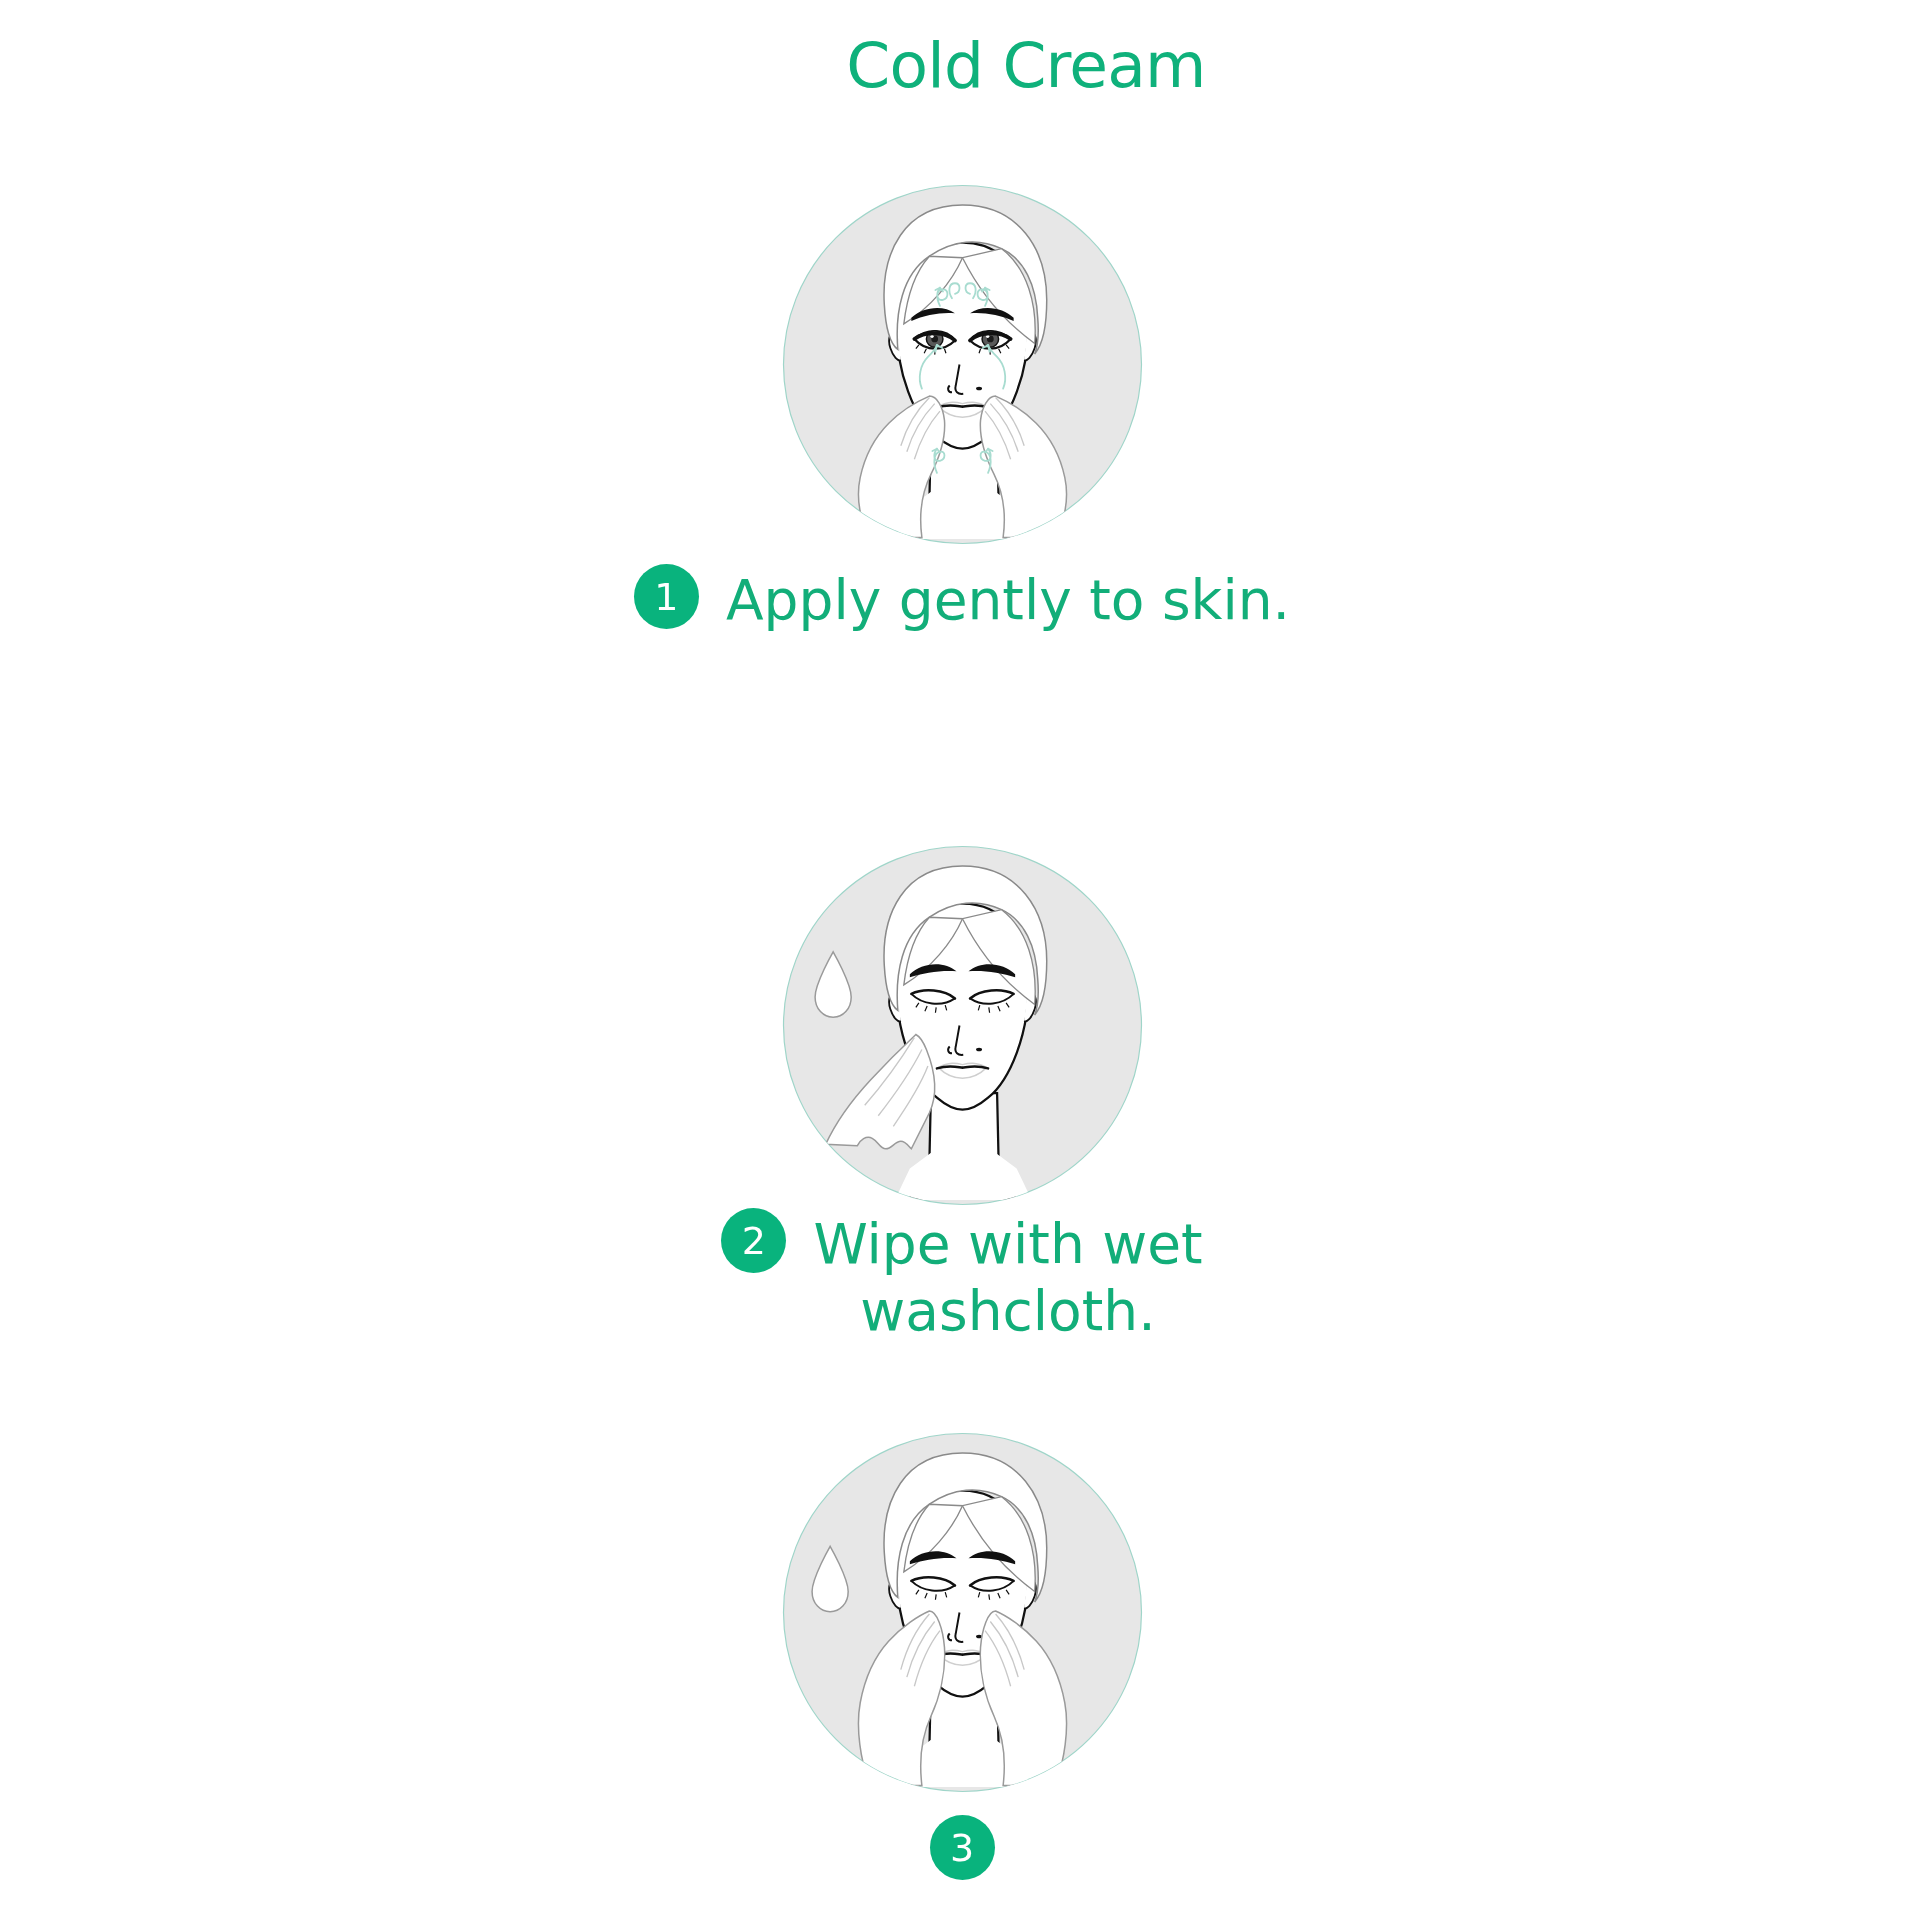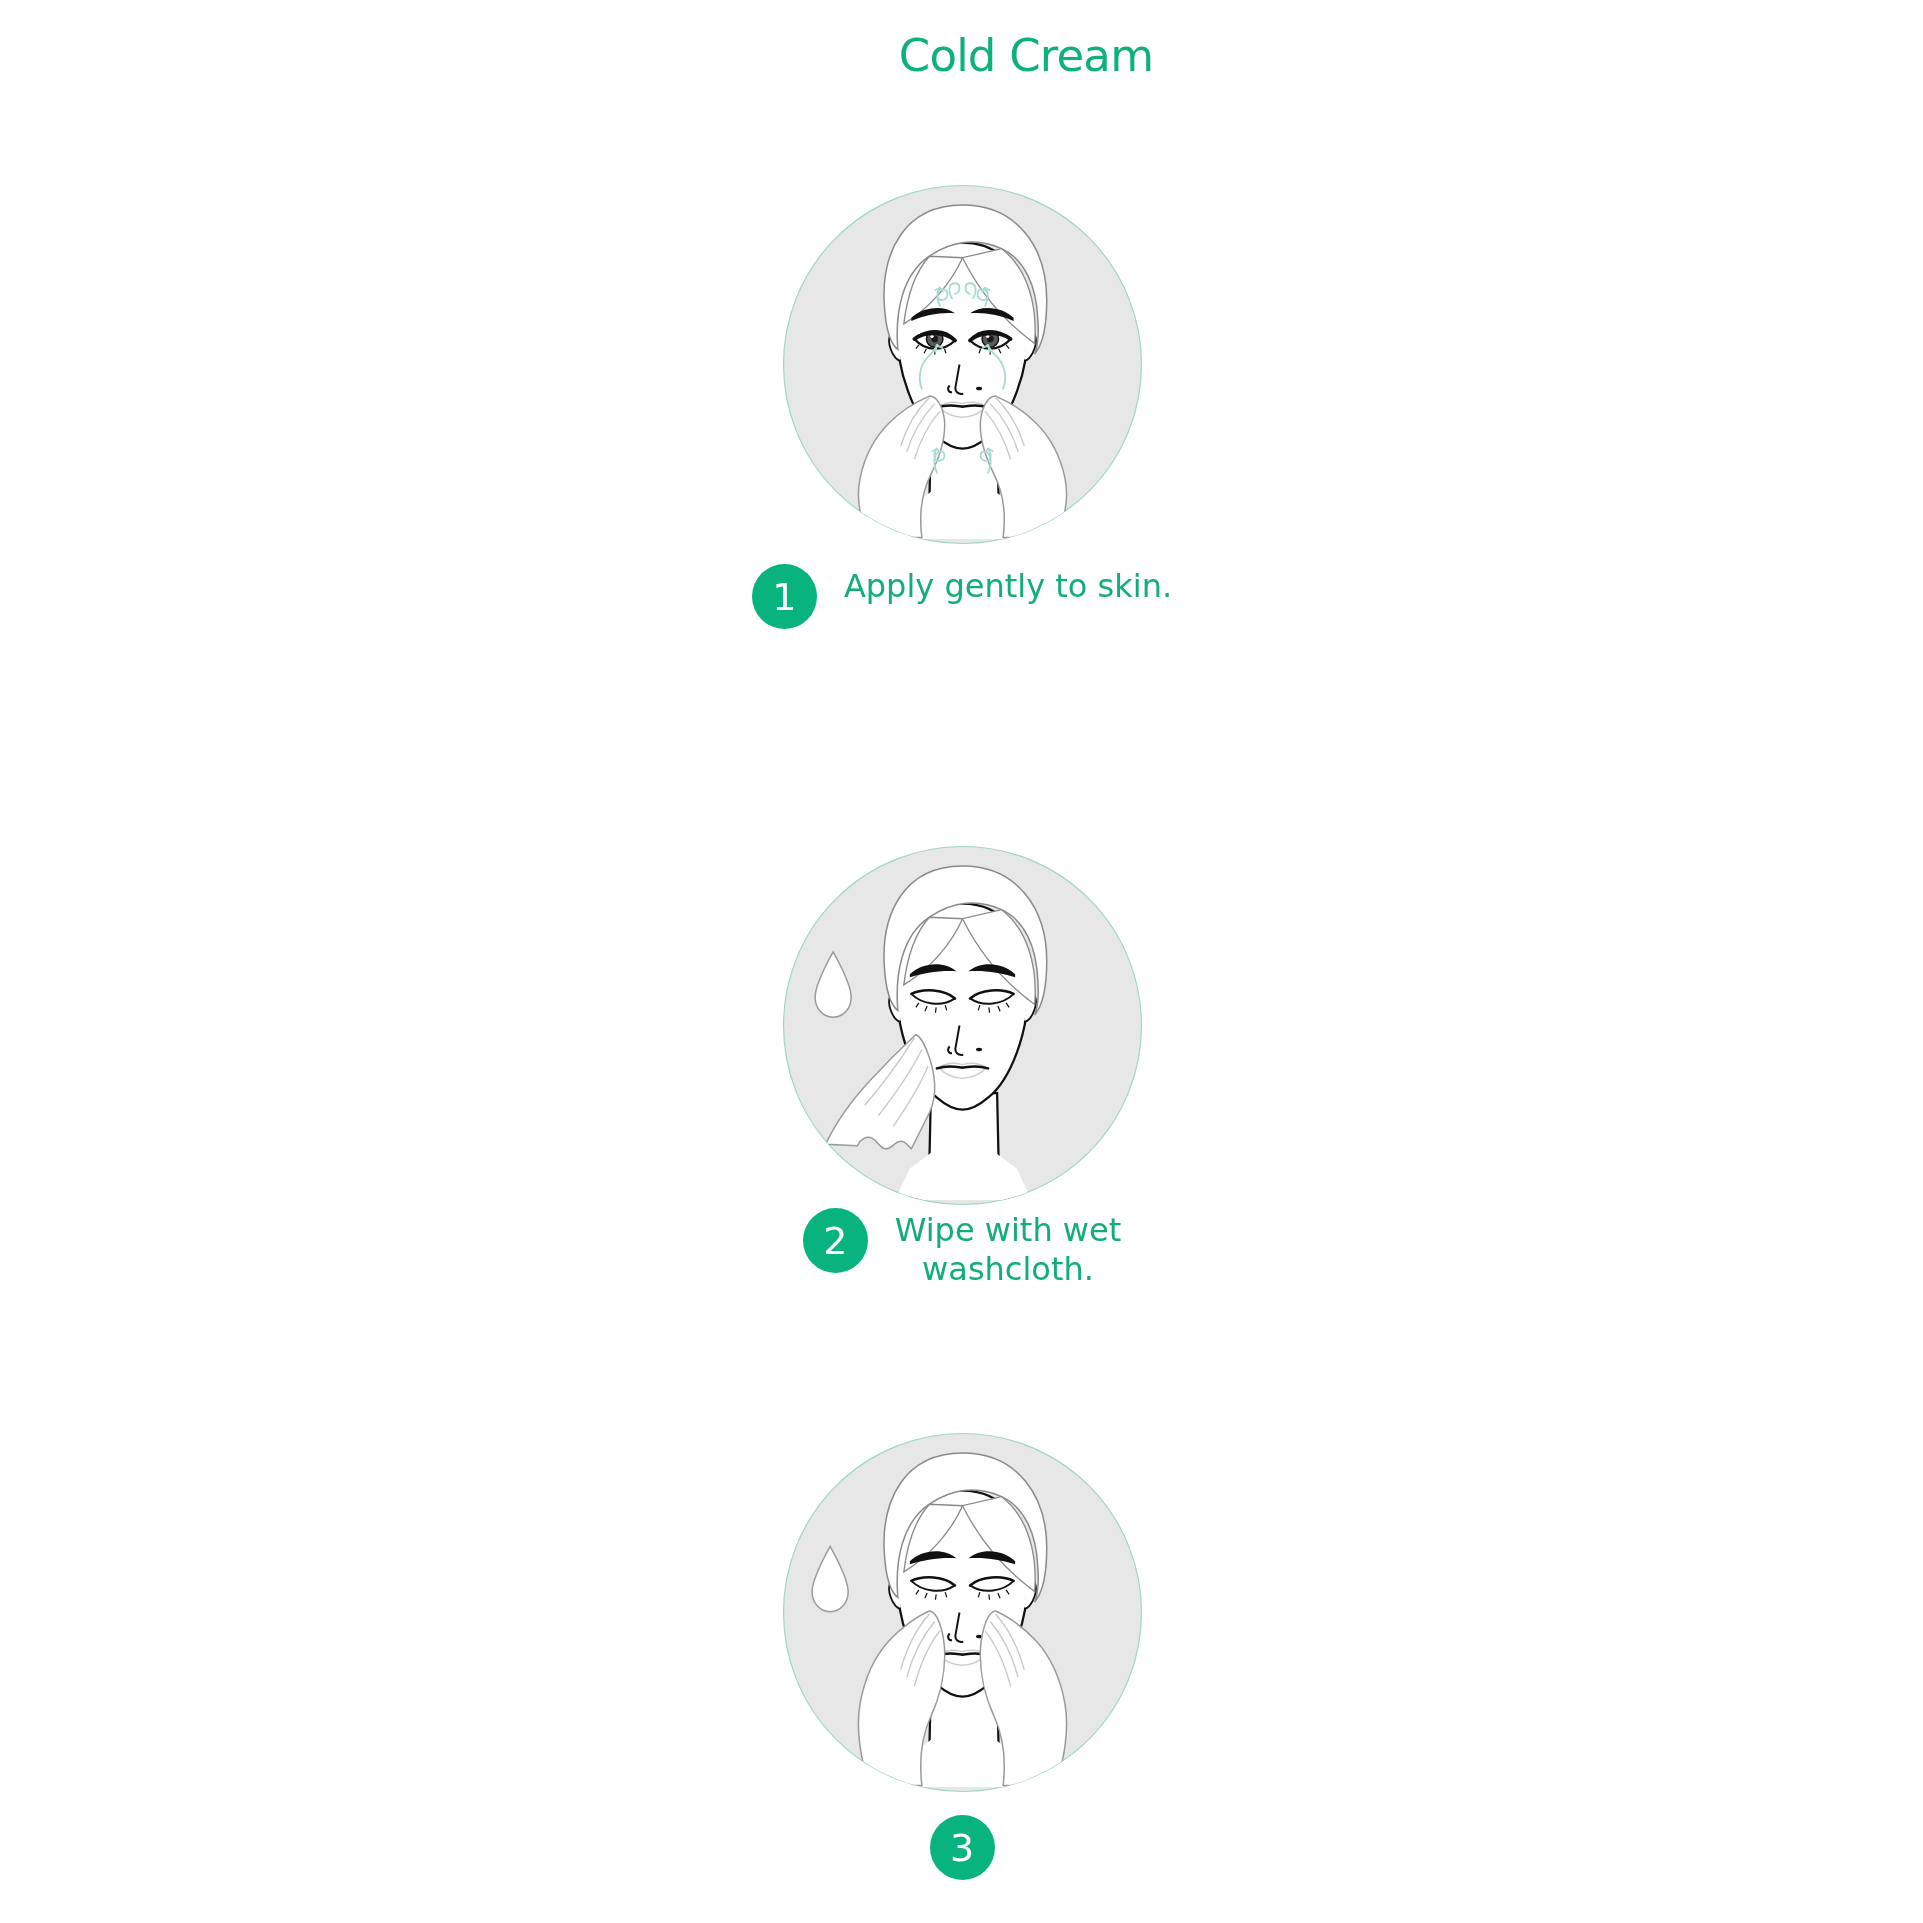--- a/index.html
+++ b/index.html
@@ -5,21 +5,21 @@
   html,body{margin:0;padding:0;}
   body{
     width:1924px;height:1924px;background:#ffffff;
     font-family:"Liberation Sans",sans-serif;
     overflow:hidden;position:relative;
   }
 
   .page-title{
     position:absolute;top:28.6px;left:0;width:1924px;
     text-align:center;
-    font-size:45px;font-weight:400;letter-spacing:-0.8px;
+    font-size:63px;font-weight:400;letter-spacing:-0.8px;
     color:#0FB17B;
     font-family:"DejaVu Sans",sans-serif;
   }
   .title-inner{display:inline-block;transform:translateX(64px);}
 
   .illus-wrap{position:absolute;left:0;width:1924px;display:flex;justify-content:center;}
   .illus{display:block;}
 
   .caption{
     position:absolute;left:0;width:1924px;
@@ -29,21 +29,21 @@
     width:65px;height:65px;border-radius:50%;
     background:#09B37D;color:#ffffff;
     display:flex;align-items:center;justify-content:center;
     font-size:38px;font-weight:400;line-height:1;
     font-family:"DejaVu Sans",sans-serif;
     flex:0 0 auto;
   }
   .cap-text{
     margin-left:27px;
     color:#12AE79;
-    font-size:32px;line-height:1.22;
+    font-size:55px;line-height:1.22;
     font-family:"DejaVu Sans",sans-serif;
     font-weight:400;
     white-space:pre-line;
     padding-top:3px;
   }
   .cap-text.c1{text-align:left;}
   .cap-text.c2{text-align:center;}
   .cap-text.c3{text-align:left;}
 
   

